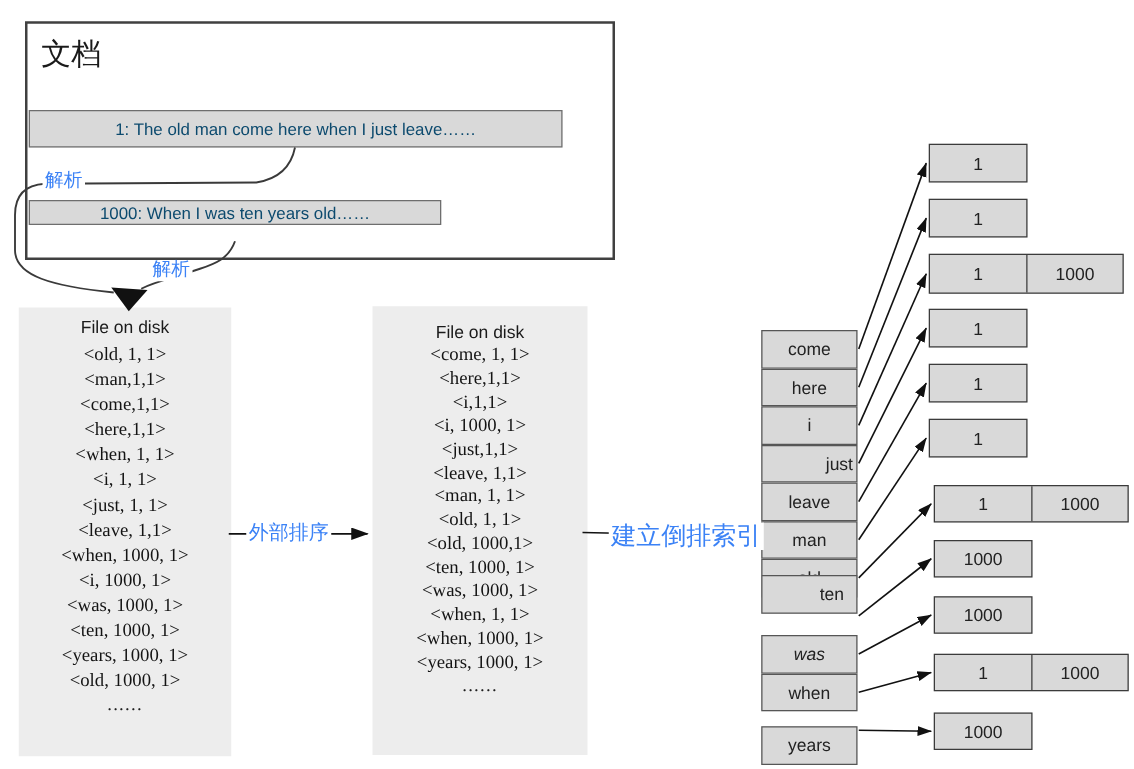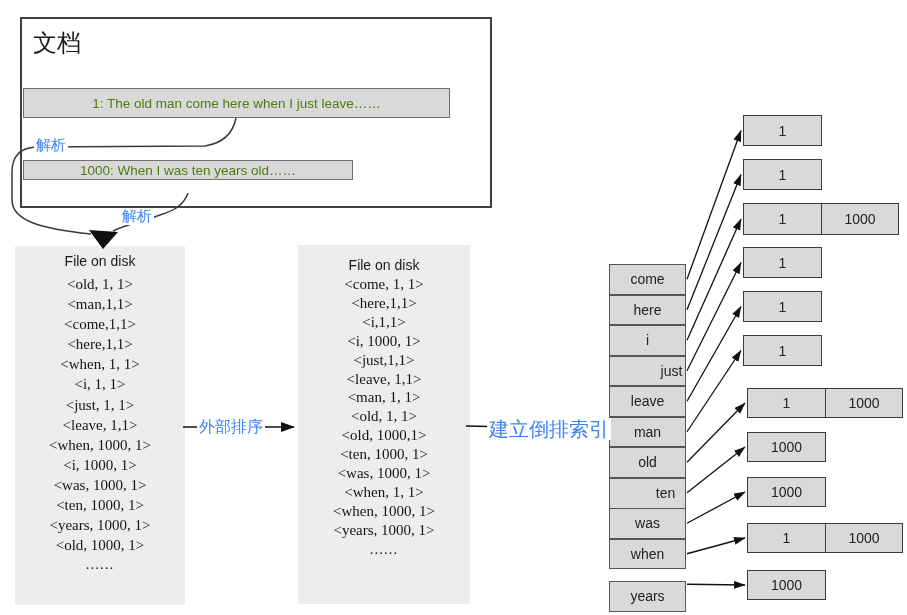--- a/index.html
+++ b/index.html
@@ -9,21 +9,21 @@
   }
   
   .doc-outer{
     position:absolute;left:8px;top:17px;width:472px;height:191px;
     border:2px solid #404040;background:#fff;box-sizing:border-box;z-index:1;margin-left:12px;
   }
   .doc-title{position:absolute;left:11px;top:8px;font-size:24px;color:#1a1a1a;}
   .doc-box{
     position:absolute;background:var(--box-fill,#d9d9d9);border:1.4px solid #6e6e6e;
     box-sizing:border-box;display:flex;align-items:center;justify-content:center;
-    font-size:13.5px;color:#4d7c0f;z-index:1;
+    font-size:13.5px;color:#0c4a6e;z-index:1;
   }
   .doc-box.doc1{left:23px;top:88px;width:427px;height:30px;}
   .doc-box.doc2{left:23px;top:160px;width:330px;height:20px;}
   
   .lbl{
     position:absolute;background:#fff;color:#3b82f6;z-index:3;line-height:1.1;
     white-space:nowrap;padding:0 2px;
   }
   .lbl.parse1{left:34px;top:137px;font-size:15px;}
   .lbl.parse2{left:120px;top:208px;font-size:15px;}
@@ -169,24 +169,24 @@
       </div>
       <div class="term-cell" style="top: 122px;">
         <span>leave</span>
       </div>
       <div class="term-cell" style="top: 152.5px;">
         <span>man</span>
       </div>
       <div class="term-cell" style="top: 183px;">
         <span>old</span>
       </div>
-      <div class="term-cell" style="top: 214px; padding-left: 36px;">
+      <div class="term-cell" style="top: 196px; padding-left: 36px;">
         <span>ten</span>
       </div>
-      <div class="term-cell" style="top: 244px;">
+      <div class="term-cell" style="top: 244px; font-style: italic;">
         <span>was</span>
       </div>
       <div class="term-cell" style="top: 274.5px;">
         <span>when</span>
       </div>
       <div class="term-cell" style="top: 305px; margin-top: 12px;">
         <span>years</span>
       </div>
     </div>
 

